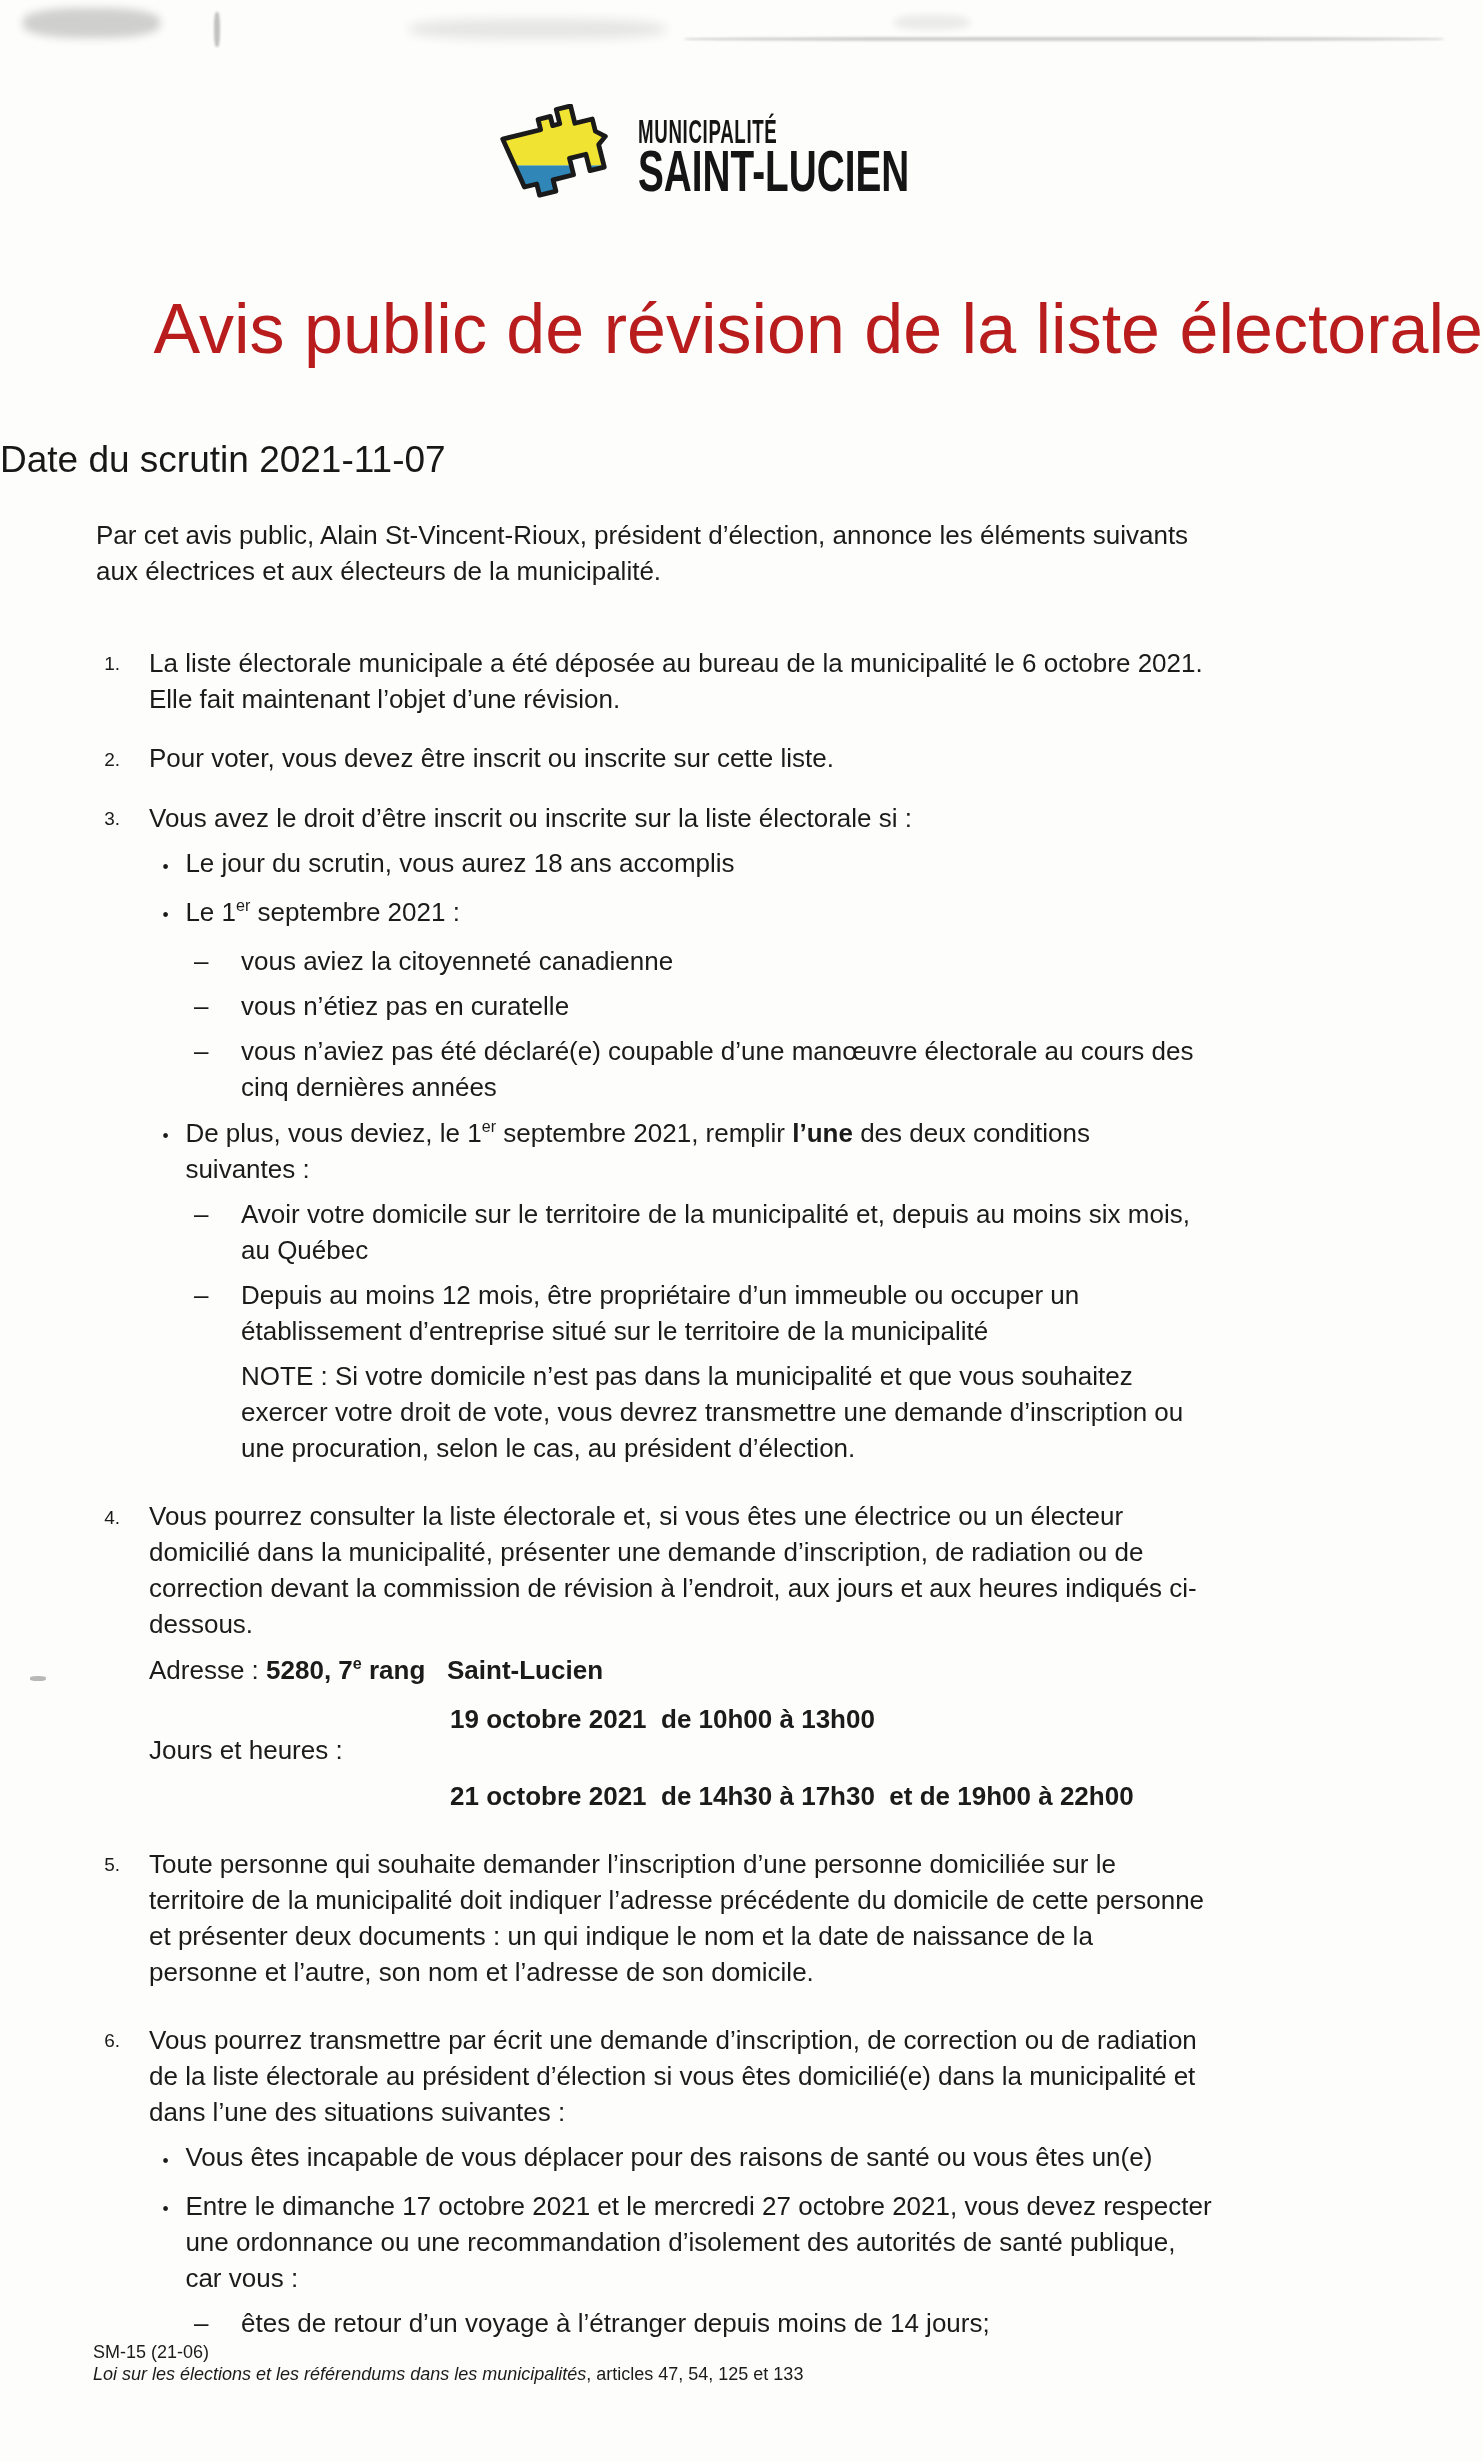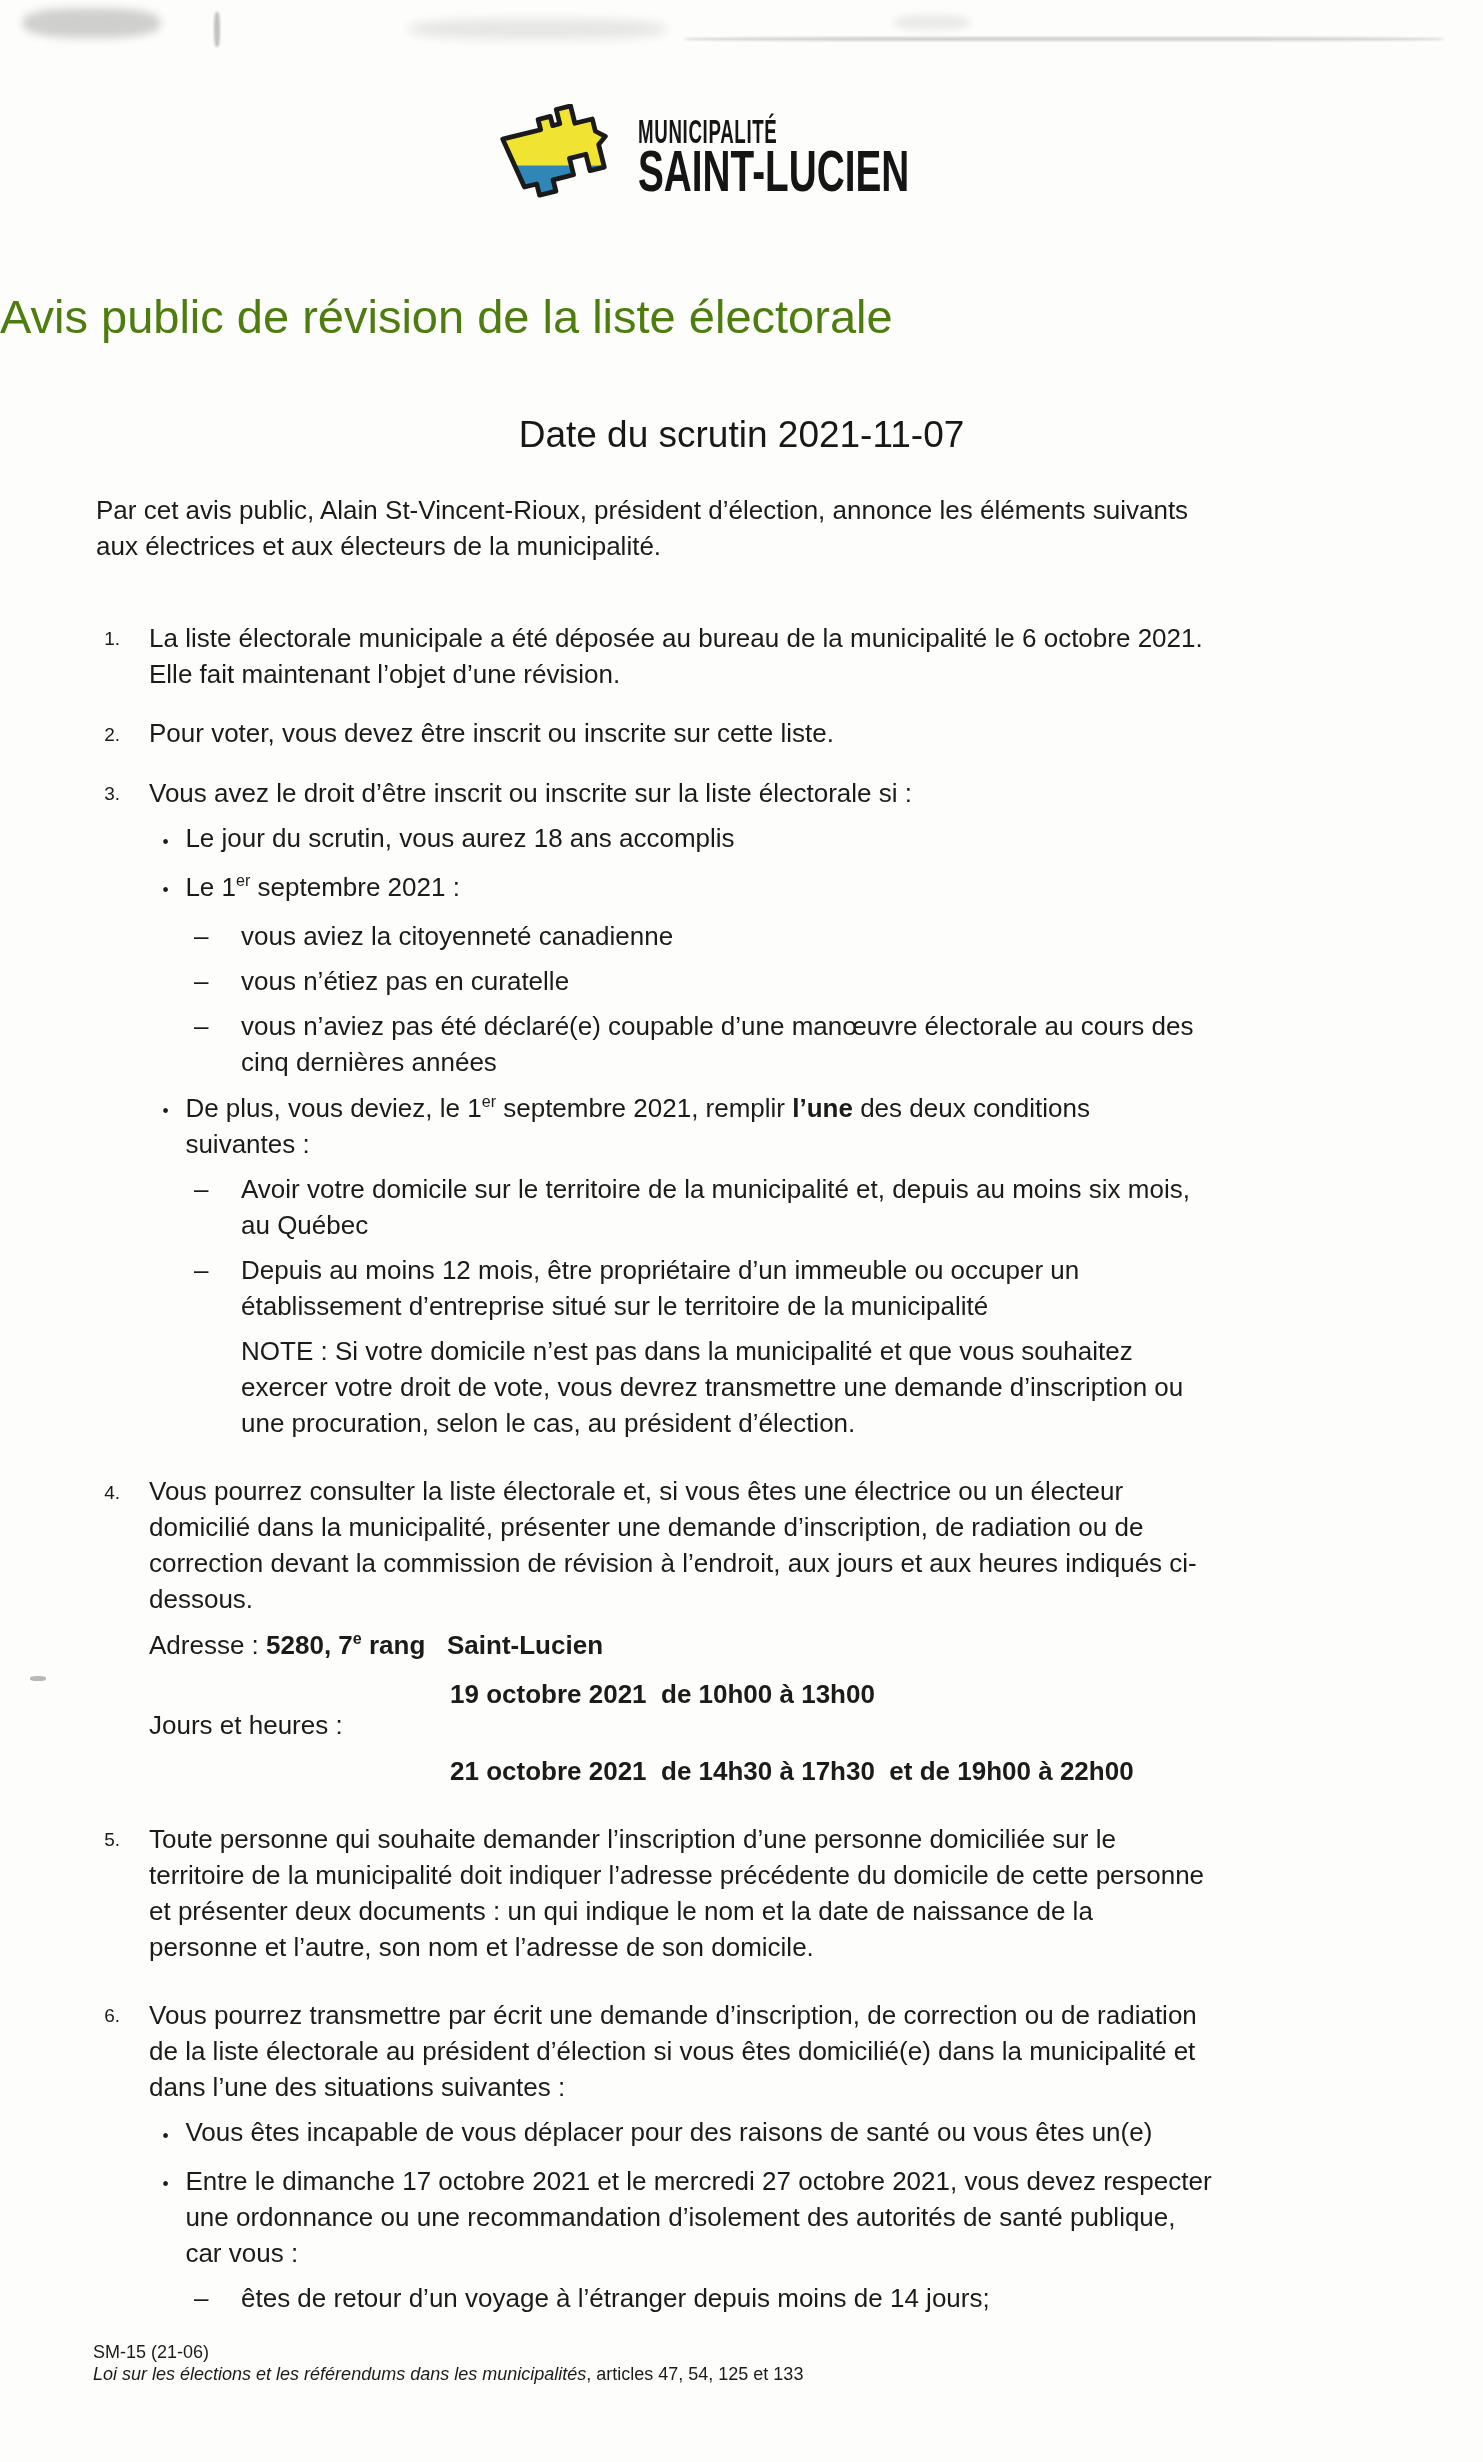--- a/index.html
+++ b/index.html
@@ -16,22 +16,22 @@
   
   .logo{position:absolute;left:496px;top:104px;display:flex;}
   .maplogo{width:124px;height:103px;flex:none;}
   .wordmark{margin-left:17.5px;}
   .wm-top{margin-top:10px;font-weight:700;font-size:34px;line-height:1;letter-spacing:1.2px;
           transform:scaleX(.55);transform-origin:0 0;white-space:nowrap;color:#151515;}
   .wm-name{margin-top:-4.7px;font-weight:700;font-size:57px;line-height:1;letter-spacing:0;
           transform:scaleX(.68);transform-origin:0 0;white-space:nowrap;color:#151515;}
   
   .content{position:absolute;inset:0;padding-top:289px;box-sizing:border-box;}
-  h1{margin:0;text-align:left;font-size:47px;font-weight:400;color:#4d7c0f;}
-  h2{margin:70px 0 0;text-align:center;font-size:37px;font-weight:400;color:#181818;}
+  h1{margin:0;text-align:right;font-size:70px;font-weight:400;color:#b91c1c;}
+  h2{margin:70px 0 0;text-align:left;font-size:37px;font-weight:400;color:#181818;}
   .intro{margin:36px 117px 0 96px;font-size:26px;line-height:36px;}
   #items{margin:56px 82px 0 96px;}
   .item{display:flex;margin-top:23.4px;}
   .item.big{margin-top:32px;}
   .item:first-child{margin-top:0;}
   .num{flex:none;width:53px;box-sizing:border-box;padding-left:8.2px;padding-top:8.2px;
        font-size:19px;font-weight:400;}
   .ibody{flex:1;font-size:26px;line-height:36px;}
   .blk{margin-top:9.3px;}
   .ibody .blk:first-child{margin-top:0;}

